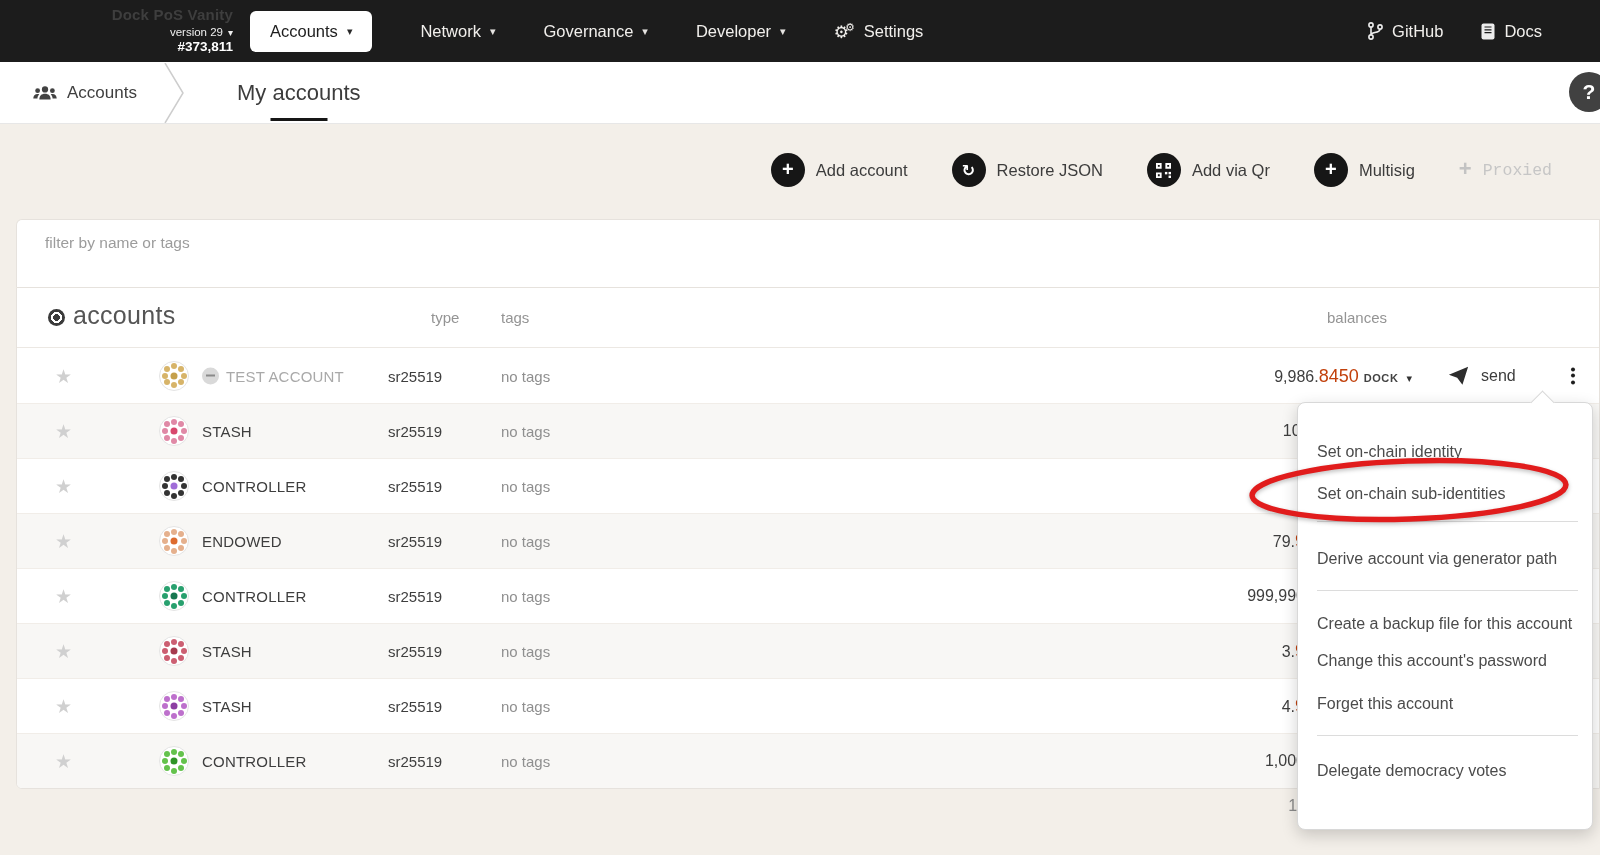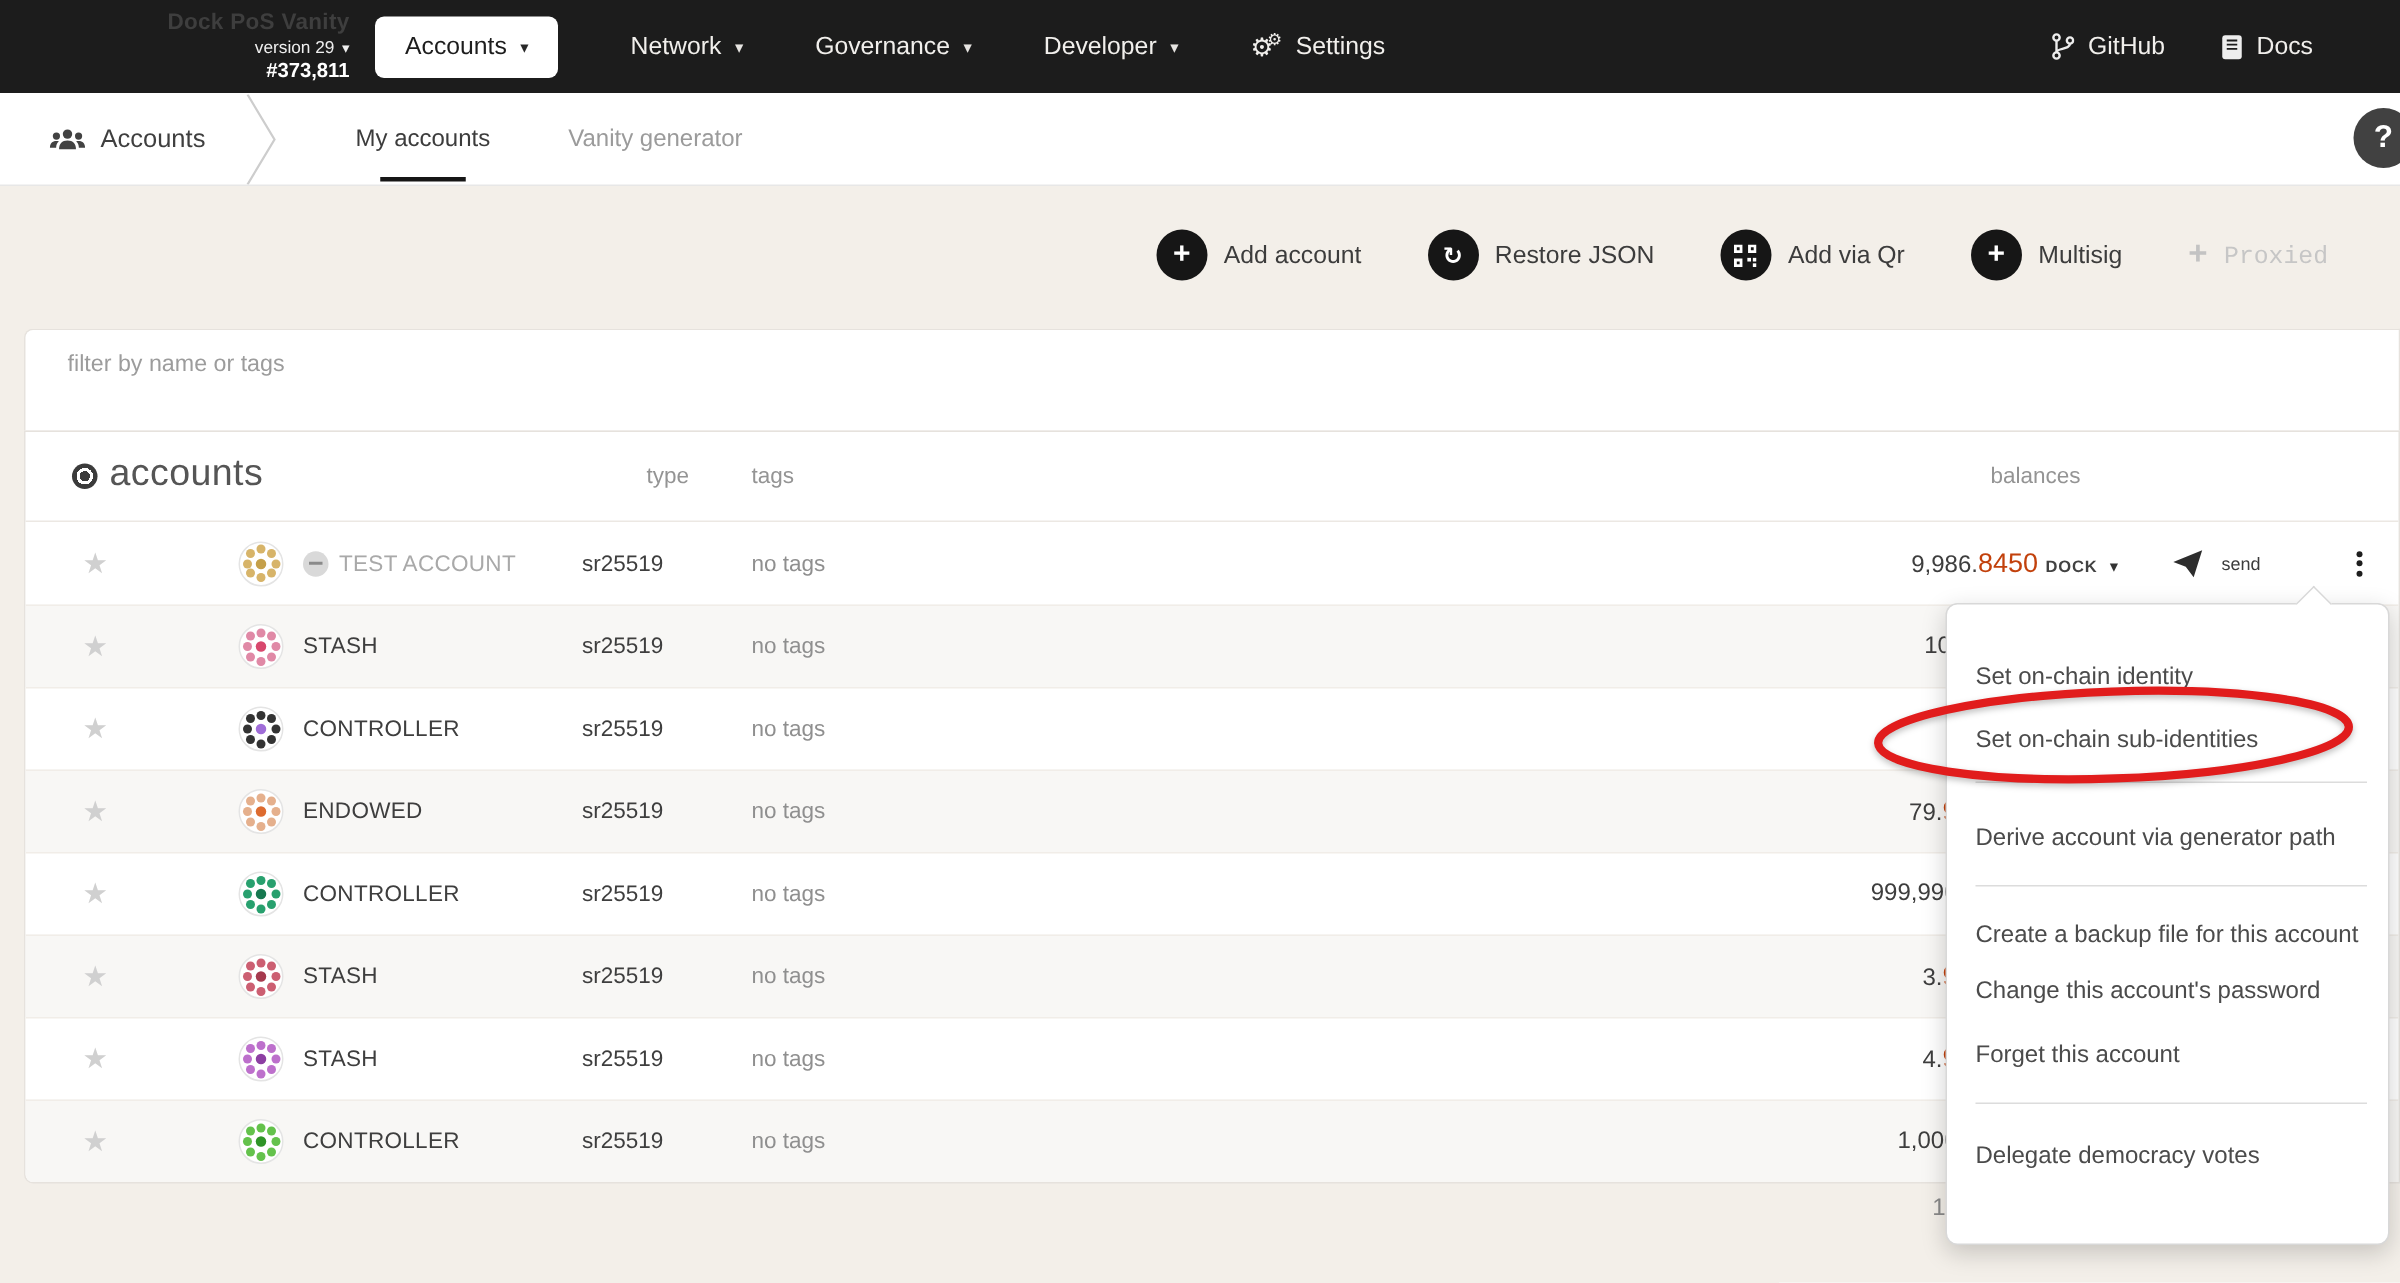--- a/index.html
+++ b/index.html
@@ -21,21 +21,21 @@
   .cogs i { font-style:normal; font-size:11px; margin-left:-4px; vertical-align:7px; }
   .tn-links { position:absolute; right:58px; top:0; height:62px; display:flex; align-items:center; gap:38px; }
   .tn-link { color:#f1efec; font-size:16.5px; display:flex; align-items:center; gap:9px; cursor:pointer; }
 
   
   .subnav { position:absolute; left:0; top:62px; width:100%; height:62px; background:#fff; border-bottom:1px solid #e7e7e7; z-index:19; }
   .sn-section { position:absolute; left:33px; top:0; height:62px; display:flex; align-items:center; gap:10px; color:#3f3f3f; font-size:17px; }
   .sn-section svg { fill:#424242; }
   .sn-chevron { position:absolute; left:163px; top:1px; }
   .sn-tabs { position:absolute; left:237px; top:0; height:62px; display:flex; gap:52px; }
-  .sn-tab { position:relative; display:flex; align-items:center; font-size:16px; color:#9b9b9b; cursor:pointer; }
+  .sn-tab { position:relative; display:flex; align-items:center; font-size:22px; color:#9b9b9b; cursor:pointer; }
   .sn-tab.active { color:#3c3c3c; }
   .sn-tab.active::after { content:""; position:absolute; bottom:3px; left:50%; transform:translateX(-50%); width:57px; height:3px; background:#161616; }
   .help { position:absolute; right:-9px; top:10px; width:40px; height:40px; border-radius:50%; background:#414141; color:#fff; font-size:21px; font-weight:700; display:flex; align-items:center; justify-content:center; cursor:pointer; }
 
   
   .actions { position:absolute; top:140px; right:48px; height:60px; display:flex; align-items:center; gap:44px; }
   .action { display:flex; align-items:center; gap:11px; cursor:pointer; }
   .action .circle { width:34px; height:34px; border-radius:50%; background:#161616; color:#fff; display:flex; align-items:center; justify-content:center; }
   .action .label { font-size:16.5px; color:#3c3c3c; }
   .action .plus { font-size:20px; font-weight:700; line-height:1; margin-top:-2px; }
@@ -73,21 +73,21 @@
   .name { font-size:15px; font-weight:500; color:#3e3e3e; letter-spacing:.2px; white-space:nowrap; }
   .row.muted .name { color:#a9a9a9; }
   .type { left:371px; font-size:15px; color:#3e3e3e; }
   .tags { left:484px; font-size:15px; color:#8f8f8f; }
   .balance { right:294px; display:flex; align-items:baseline; white-space:nowrap; }
   .row.has-controls .balance { right:187px; }
   .bint  { font-size:16px; color:#3e3e3e; }
   .bfrac { font-size:18px; color:#c2410c; }
   .bunit { font-size:11px; font-weight:700; letter-spacing:.6px; color:#424242; margin-left:5px; }
   .bcaret{ font-size:11px; color:#333; margin-left:8px; }
-  .send { left:1431px; display:flex; align-items:center; gap:12px; font-size:12px; color:#3c3c3c; cursor:pointer; }
+  .send { left:1431px; display:flex; align-items:center; gap:12px; font-size:16px; color:#3c3c3c; cursor:pointer; }
   .dots { left:1548px; display:flex; flex-direction:column; gap:2.5px; cursor:pointer; padding:4px 6px; }
   .dots i { width:4px; height:4px; border-radius:50%; background:#1e1e1e; }
 
   .tfoot { position:absolute; top:797px; right:294px; font-size:16px; color:#8a8a8a; z-index:1; }
 
   
   .menu { position:absolute; left:1297px; top:402px; width:296px; height:428px; background:#fff; border:1px solid #d8d8d8; border-radius:8px; box-shadow:0 5px 16px rgba(0,0,0,.18); z-index:40; }
   .menu .pointer { position:absolute; top:-9px; left:236px; width:17px; height:17px; background:#fff; border-left:1px solid #d8d8d8; border-top:1px solid #d8d8d8; transform:rotate(45deg); }
   .m-item { padding:0 14px 0 19px; line-height:22px; font-size:16px; color:#4b4b4b; cursor:pointer; }
   .m-item.divider { height:1px; background:#dcdcdc; margin:0 14px 0 19px; padding:0; }
@@ -179,23 +179,20 @@
       <span>Accounts</span>
     </div>
     <svg class="sn-chevron" width="24" height="60" viewBox="0 0 24 60">
       <path d="M2 0 L20 30 L2 60" stroke="#cdcdcd" stroke-width="1.5" fill="none"></path>
     </svg>
     <div class="sn-tabs">
 
     <div class="sn-tab active">
           <span>My accounts</span>
         </div>
-        <div class="sn-tab">
-          <span>Vanity generator</span>
-        </div>
       </div>
     <div class="help">
         <span>?</span>
       </div>
   </div>
 
   <div class="actions">
 
   <div class="action">
         <span class="circle">

